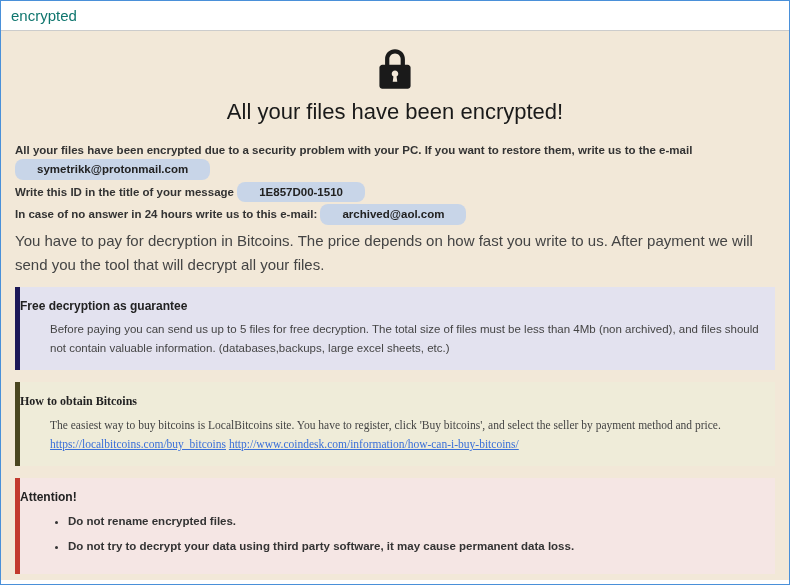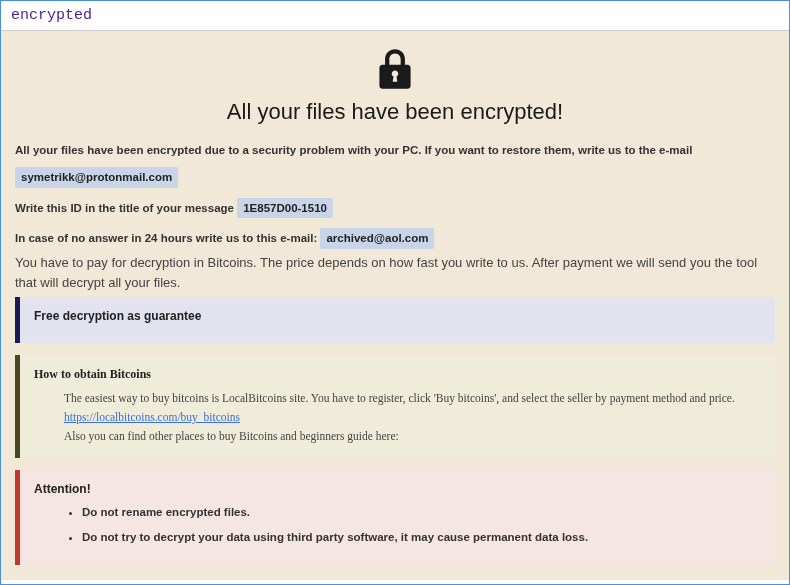--- a/index.html
+++ b/index.html
@@ -16,24 +16,23 @@
     }
     .window {
       background: #fff;
       border: 1px solid #4a90d9;
       width: 790px;
       height: 585px;
     }
     .titlebar {
       padding: 6px 10px;
       font-size: 15px;
-      color: #4c1d95;
+      color: #0f766e;
       border-bottom: 1px solid #ccc;
       background: #fff;
-      font-family: Liberation Mono, monospace;
     }
     .content {
       background: #f2e8d8;
       padding: 18px 14px 14px 14px;
       height: calc(100% - 34px);
     }
     .lock-wrap {
       text-align: center;
       margin-bottom: 6px;
     }
@@ -53,37 +52,36 @@
       color: #333;
       line-height: 1.6;
       margin-bottom: 2px;
     }
     .intro .bold {
       font-weight: bold;
     }
     .badge {
       display: inline-block;
       background: #c8d5e8;
-      padding: 1px 6px;
-      border-radius: 2px;
+      padding: 1px 22px;
+      border-radius: 8px;
       font-weight: bold;
       color: #222;
       font-size: 11.5px;
-      margin-top: 8px;
     }
     .para {
-      font-size: 13px;
+      font-size: 15px;
       color: #444;
       line-height: 1.6;
       margin-top: 4px;
-      margin-bottom: 3px;
+      margin-bottom: 10px;
     }
     .box {
       margin-bottom: 12px;
-      padding: 10px 12px 12px 14px;
+      padding: 10px 12px 12px 0;
       font-size: 11.5px;
       line-height: 1.65;
     }
     .box-title {
       font-weight: bold;
       color: #222;
       margin-bottom: 4px;
       font-size: 12px;
     }
     .box-body {
@@ -144,28 +142,29 @@
     </div>
     <div class="intro">
       <span class="bold">In case of no answer in 24 hours write us to this e-mail:</span>
       <span class="badge">archived@aol.com</span>
     </div>
 
     <div class="para">You have to pay for decryption in Bitcoins. The price depends on how fast you write to us. After payment we will send you the tool that will decrypt all your files.</div>
 
     <div class="box box-purple">
       <div class="box-title">Free decryption as guarantee</div>
+      <div class="box-body">Before paying you can send us up to 5 files for free decryption. The total size of files must be less than 4Mb (non archived), and files should not contain valuable information. (databases,backups, large excel sheets, etc.)</div>
     </div>
 
     <div class="box box-yellow">
       <div class="box-title">How to obtain Bitcoins</div>
       <div class="box-body">
         <div>The easiest way to buy bitcoins is LocalBitcoins site. You have to register, click 'Buy bitcoins', and select the seller by payment method and price.</div>
         <a href="#">https://localbitcoins.com/buy_bitcoins</a>
-        <div>Also you can find other places to buy Bitcoins and beginners guide here:</div>
+        <a href="#">http://www.coindesk.com/information/how-can-i-buy-bitcoins/</a>
       </div>
     </div>
 
     <div class="box box-red">
       <div class="box-title">Attention!</div>
       <div class="box-body">
         <ul>
           <li>Do not rename encrypted files.</li>
           <li>Do not try to decrypt your data using third party software, it may cause permanent data loss.</li>
 

